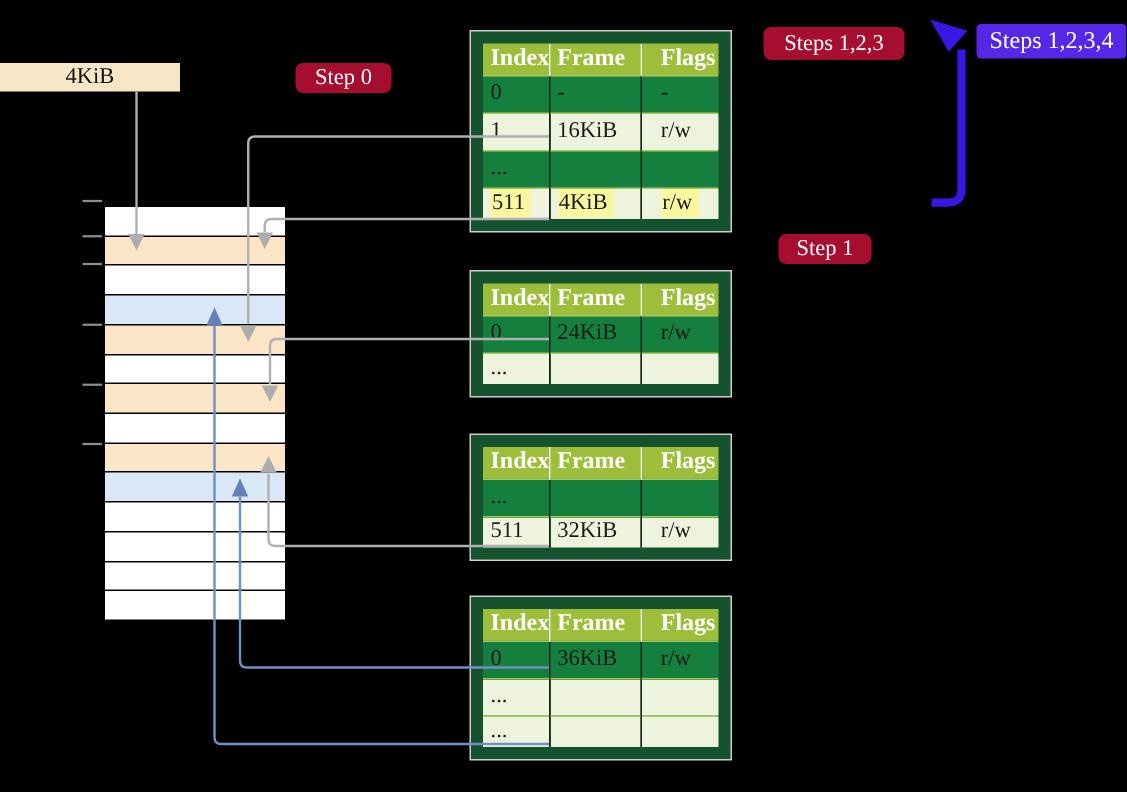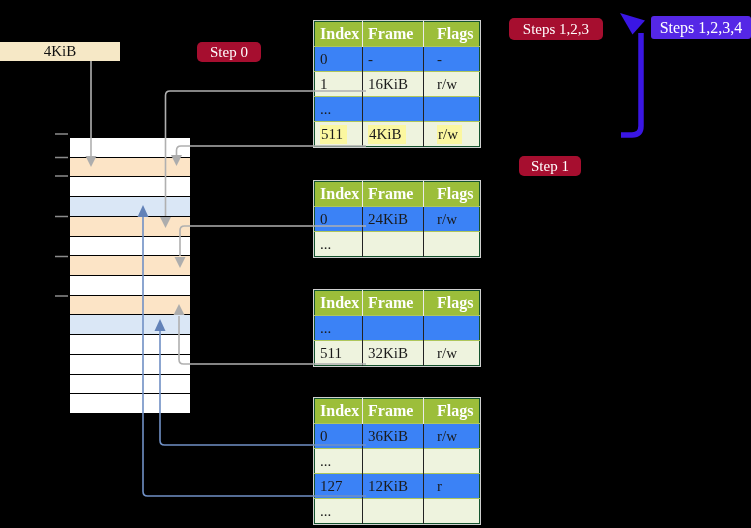--- a/index.html
+++ b/index.html
@@ -18,22 +18,22 @@
   #lbl-step4{left:519px;top:156px;width:62px;height:20px;}
   
   #memcol{position:absolute;left:70px;top:138px;width:120px;height:275px;
           display:grid;grid-template-rows:repeat(14,1fr);gap:1px;background:#000;}
   .mrow.white{background:#FFFFFF;}
   .mrow.orange{background:#FCE4C6;}
   .mrow.blue{background:#DAE7F6;}
   
   .tblwrap{position:absolute;left:314px;}
   #t1{top:21px;} #t2{top:181px;} #t3{top:290px;} #t4{top:398px;}
-  table.pt{border-collapse:collapse;table-layout:fixed;width:165px;background:#3b82f6;
-           border:1px solid #14532d;outline:1px solid #cfcfcf;
+  table.pt{border-collapse:collapse;table-layout:fixed;width:165px;background:#15803d;
+           border:8px solid #14532d;outline:1px solid #cfcfcf;
            font-size:15px;color:#1a1a1a;}
   table.pt th{background:#9CBE3A;color:#fff;font-weight:bold;font-size:16px;
               text-align:left;height:25px;box-sizing:border-box;padding:0 5px;
               border-right:1px solid #eaeaea;}
   table.pt th:last-child{border-right:none;}
   table.pt td{height:25px;box-sizing:border-box;padding:0 5px;
               border-top:1px solid #aec65b;border-left:1px solid #222;overflow:hidden;}
   table.pt td:first-child{border-left:none;}
   table.pt th:nth-child(1),table.pt td:nth-child(1){width:48px;}
   table.pt th:nth-child(2),table.pt td:nth-child(2){width:61px;}
@@ -163,25 +163,20 @@
           <tr>
             <td>0</td>
             <td>36KiB</td>
             <td>r/w</td>
           </tr>
           <tr class="shade">
             <td>...</td>
             <td></td>
             <td></td>
           </tr>
-          <tr>
-            <td>127</td>
-            <td>12KiB</td>
-            <td>r</td>
-          </tr>
           <tr class="shade">
             <td>...</td>
             <td></td>
             <td></td>
           </tr>
         </tbody>
       </table>
     </div>
 
   <svg id="overlay" width="751" height="528" viewBox="0 0 751 528">

